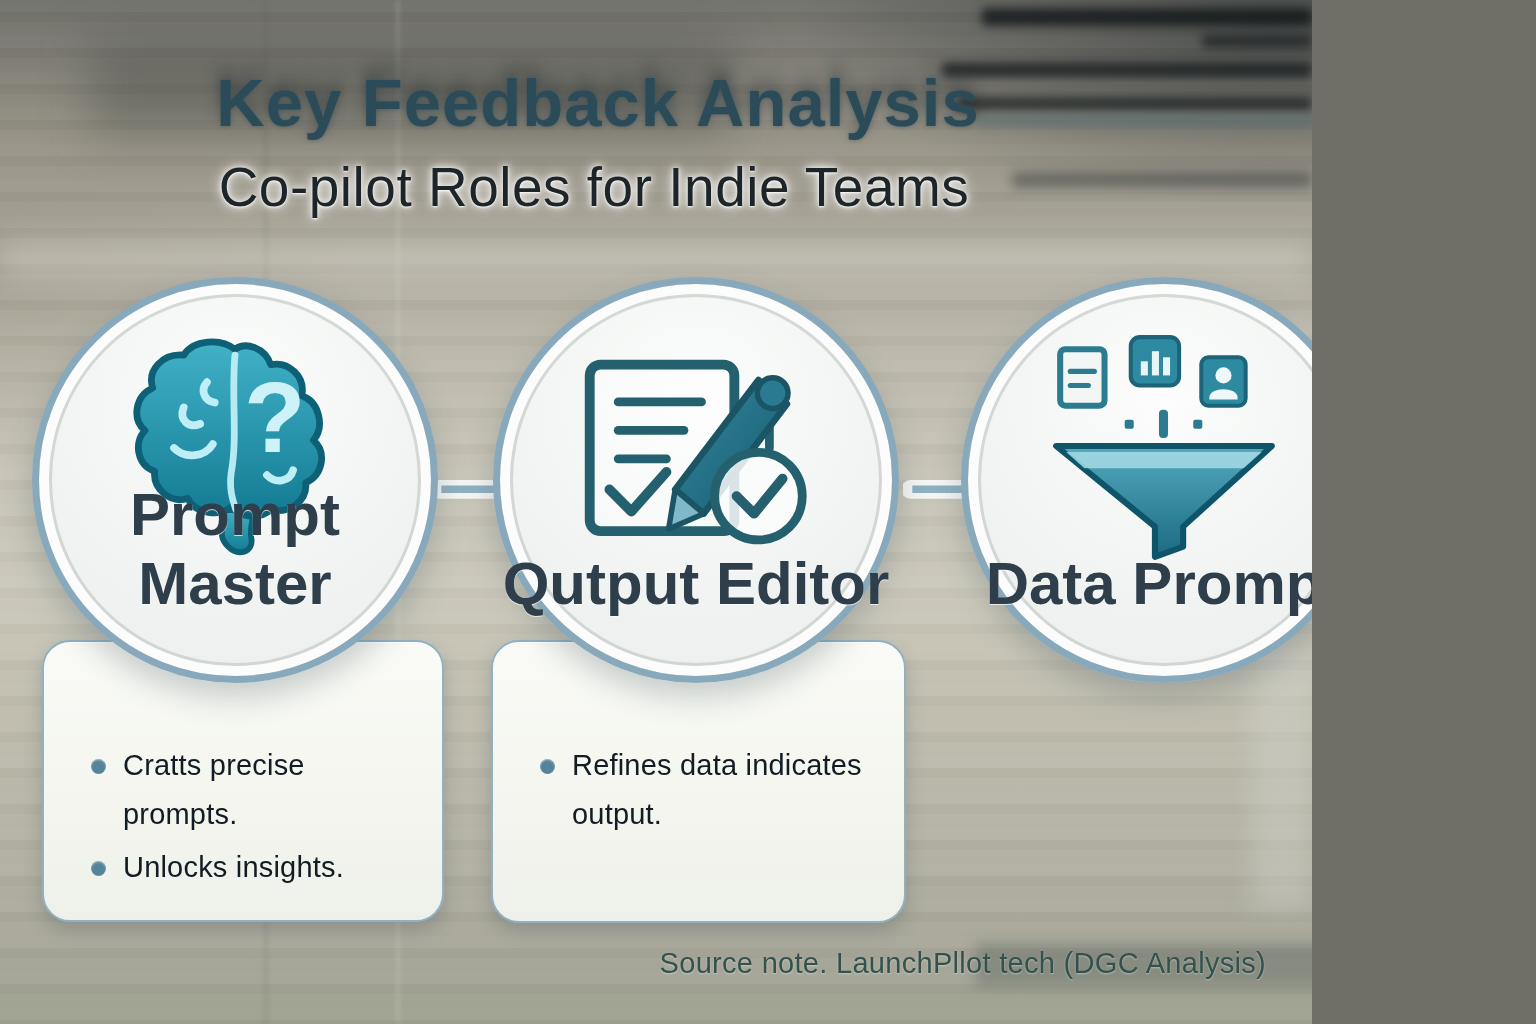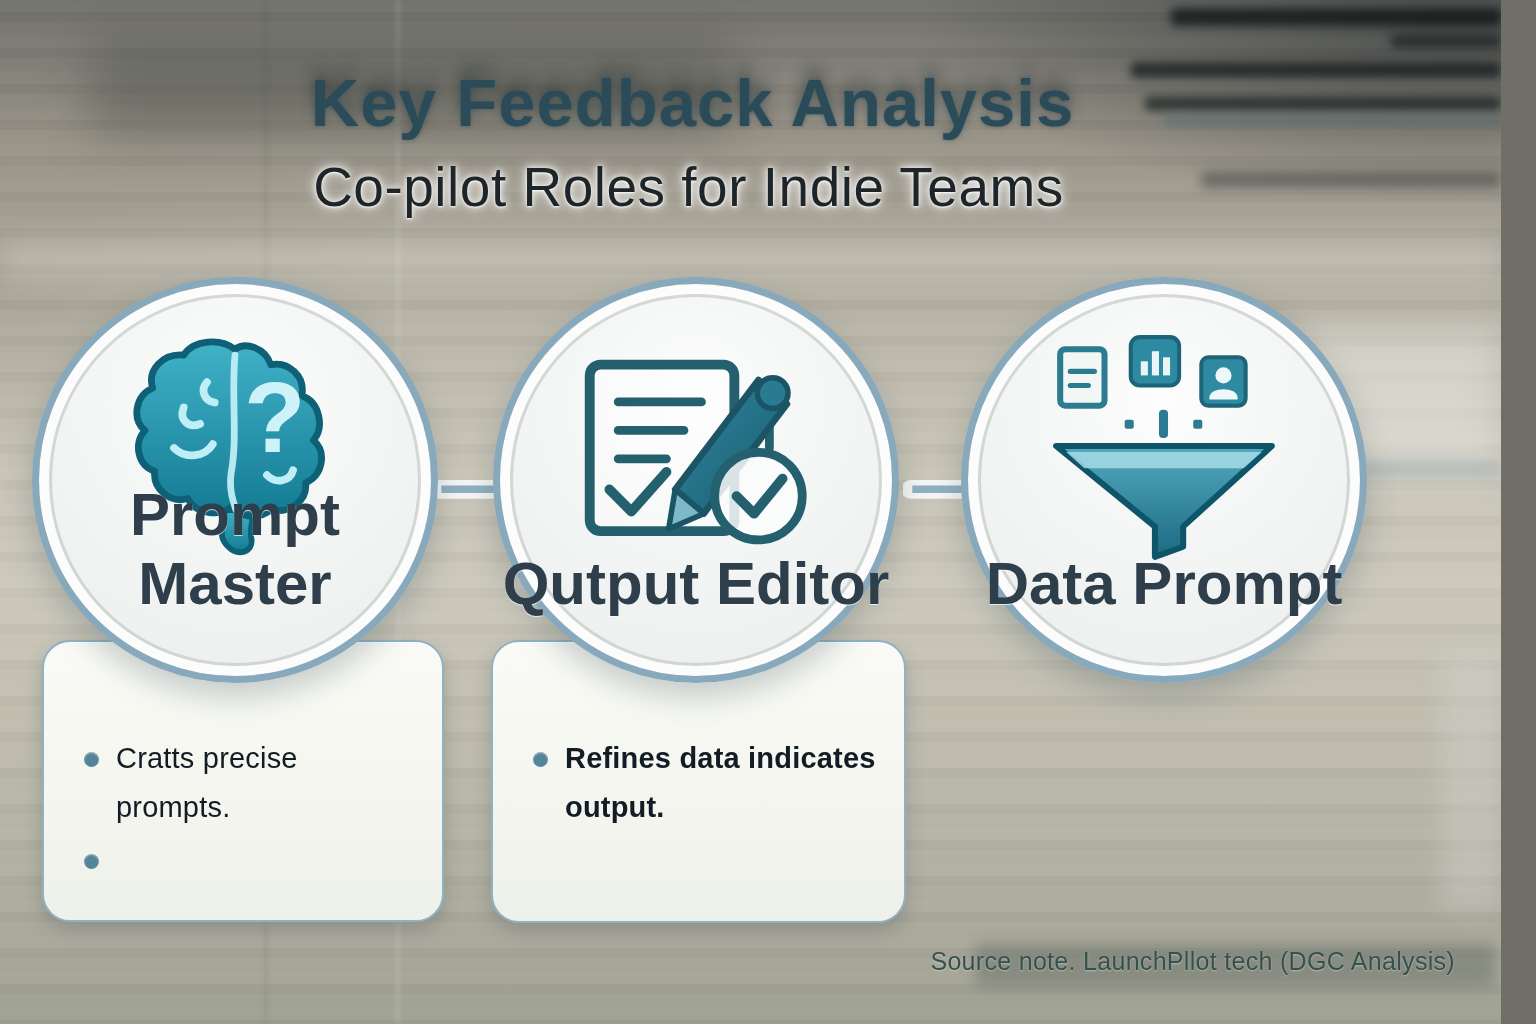--- a/index.html
+++ b/index.html
@@ -1,18 +1,18 @@
 <!DOCTYPE html>
 <html><head>
 <meta charset="utf-8">
 <style>
   html,body{margin:0;padding:0;background:#6f6f68;}
   *{box-sizing:border-box;}
   #stage{
-    position:relative;width:1501px;height:1024px;overflow:hidden;
+    position:relative;width:1312px;height:1024px;overflow:hidden;
     font-family:"Liberation Sans",sans-serif;
   }
   
   .bg{
     position:absolute;inset:0;
     background:
       radial-gradient(ellipse 60% 30% at 97% 2%, rgba(38,44,46,.6), rgba(38,44,46,0) 60%),
       radial-gradient(ellipse 40% 25% at 0% 28%, rgba(146,140,126,.35), rgba(146,140,126,0) 70%),
       linear-gradient(180deg,#70706a 0%,#7e7c74 6%,#989387 14%,#aaa69a 24%,
         #bcb8ab 34%,#c8c4b7 46%,#cbc8bb 58%,#c0bdaf 70%,#b4b2a4 82%,#a8a79a 92%,#9da08f 100%);
@@ -80,38 +80,38 @@
   
   .role-card{
     position:absolute;top:640px;border-radius:28px;z-index:1;
     background:linear-gradient(180deg,#fafbf6 0%,#f3f5ee 60%,#eef1e9 100%);
     border:2px solid #8fb1c1;
     box-shadow:0 8px 18px rgba(75,85,92,.3), inset 0 1px 0 #ffffff;
   }
   .card-1{left:42px;width:402px;height:282px;}
   .card-2{left:491px;width:415px;height:283px;}
   .card-3{left:957px;width:419px;height:283px;}
-  .bullet-list{list-style:none;margin:4px;padding:88px 20px 0 36px;}
+  .bullet-list{list-style:none;margin:11px;padding:88px 20px 0 36px;}
   .bullet-item{display:flex;gap:17px;margin-bottom:4px;}
   .dot{
     flex:0 0 auto;width:15px;height:15px;border-radius:50%;
     background:#54849a;margin-top:18px;
     box-shadow:inset 0 1px 2px rgba(255,255,255,.5);
   }
   .bullet-text{
     font-size:29px;line-height:49px;color:#121c24;letter-spacing:.2px;
   }
   .card-1 .bullet-text{max-width:345px;}
-  .card-2 .bullet-text{max-width:330px;font-weight:bold;}
+  .card-2 .bullet-text{max-width:330px;}
   .card-3 .bullet-text{max-width:362px;}
 
   
   .source-note{
     position:absolute;top:947px;right:46px;z-index:4;
-    font-size:25px;color:#34514d;letter-spacing:.3px;
+    font-size:29px;color:#34514d;letter-spacing:.3px;
     text-shadow:0 1px 2px rgba(230,232,226,.5);
   }
 </style>
 </head>
 <body>
 
 <div id="stage">
   <div class="bg"></div>
   <div class="texture"></div>
   <div class="vedge1"></div>
@@ -231,20 +231,21 @@
   </div>
 
   <div class="role-card card-1">
     <ul class="bullet-list">
       <li class="bullet-item">
         <span class="dot"></span>
         <span class="bullet-text">Cratts precise prompts.</span>
       </li>
       <li class="bullet-item">
         <span class="dot"></span>
+        <span class="bullet-text">Unlocks insights.</span>
       </li>
     </ul>
   </div>
 
   <div class="role-card card-2">
     <ul class="bullet-list">
       <li class="bullet-item">
         <span class="dot"></span>
         <span class="bullet-text">Refines data indicates output.</span>
       </li>

